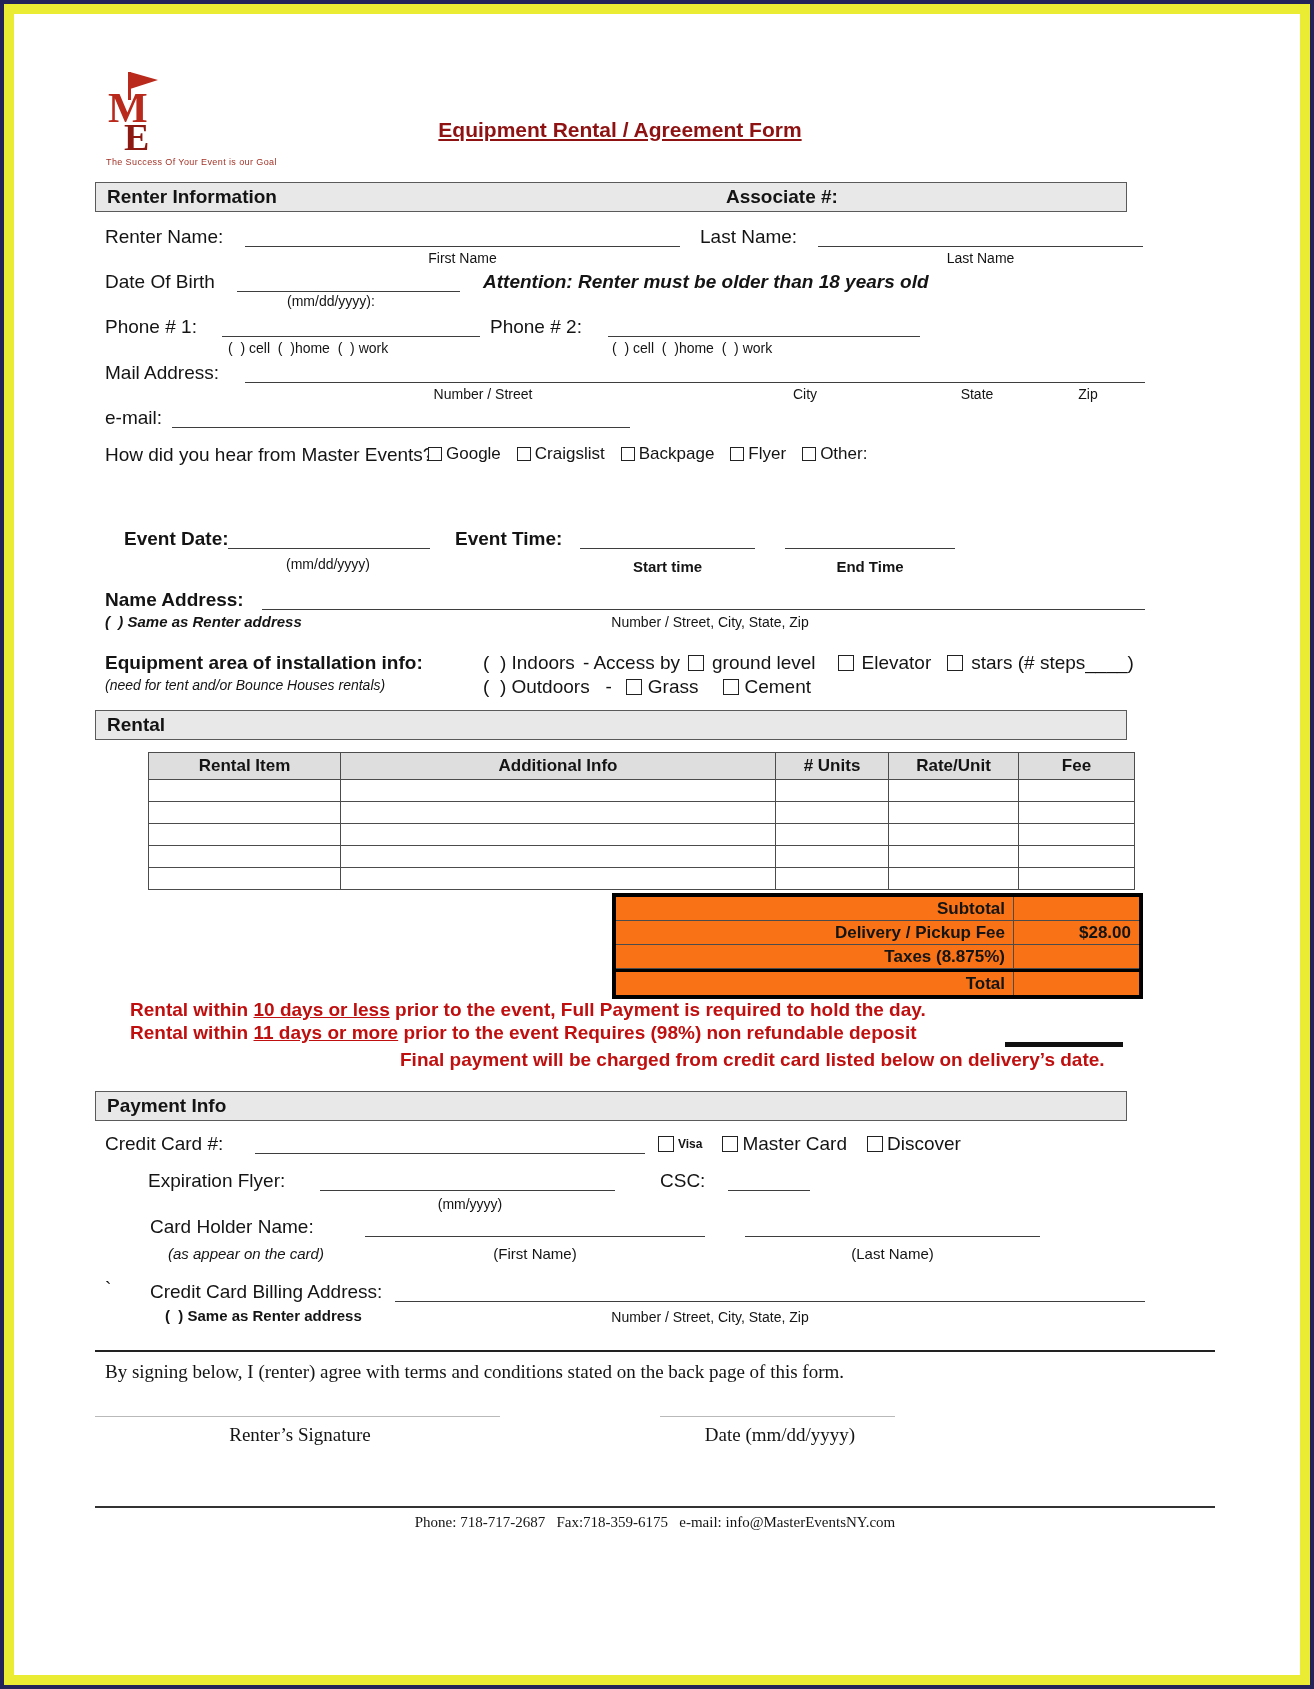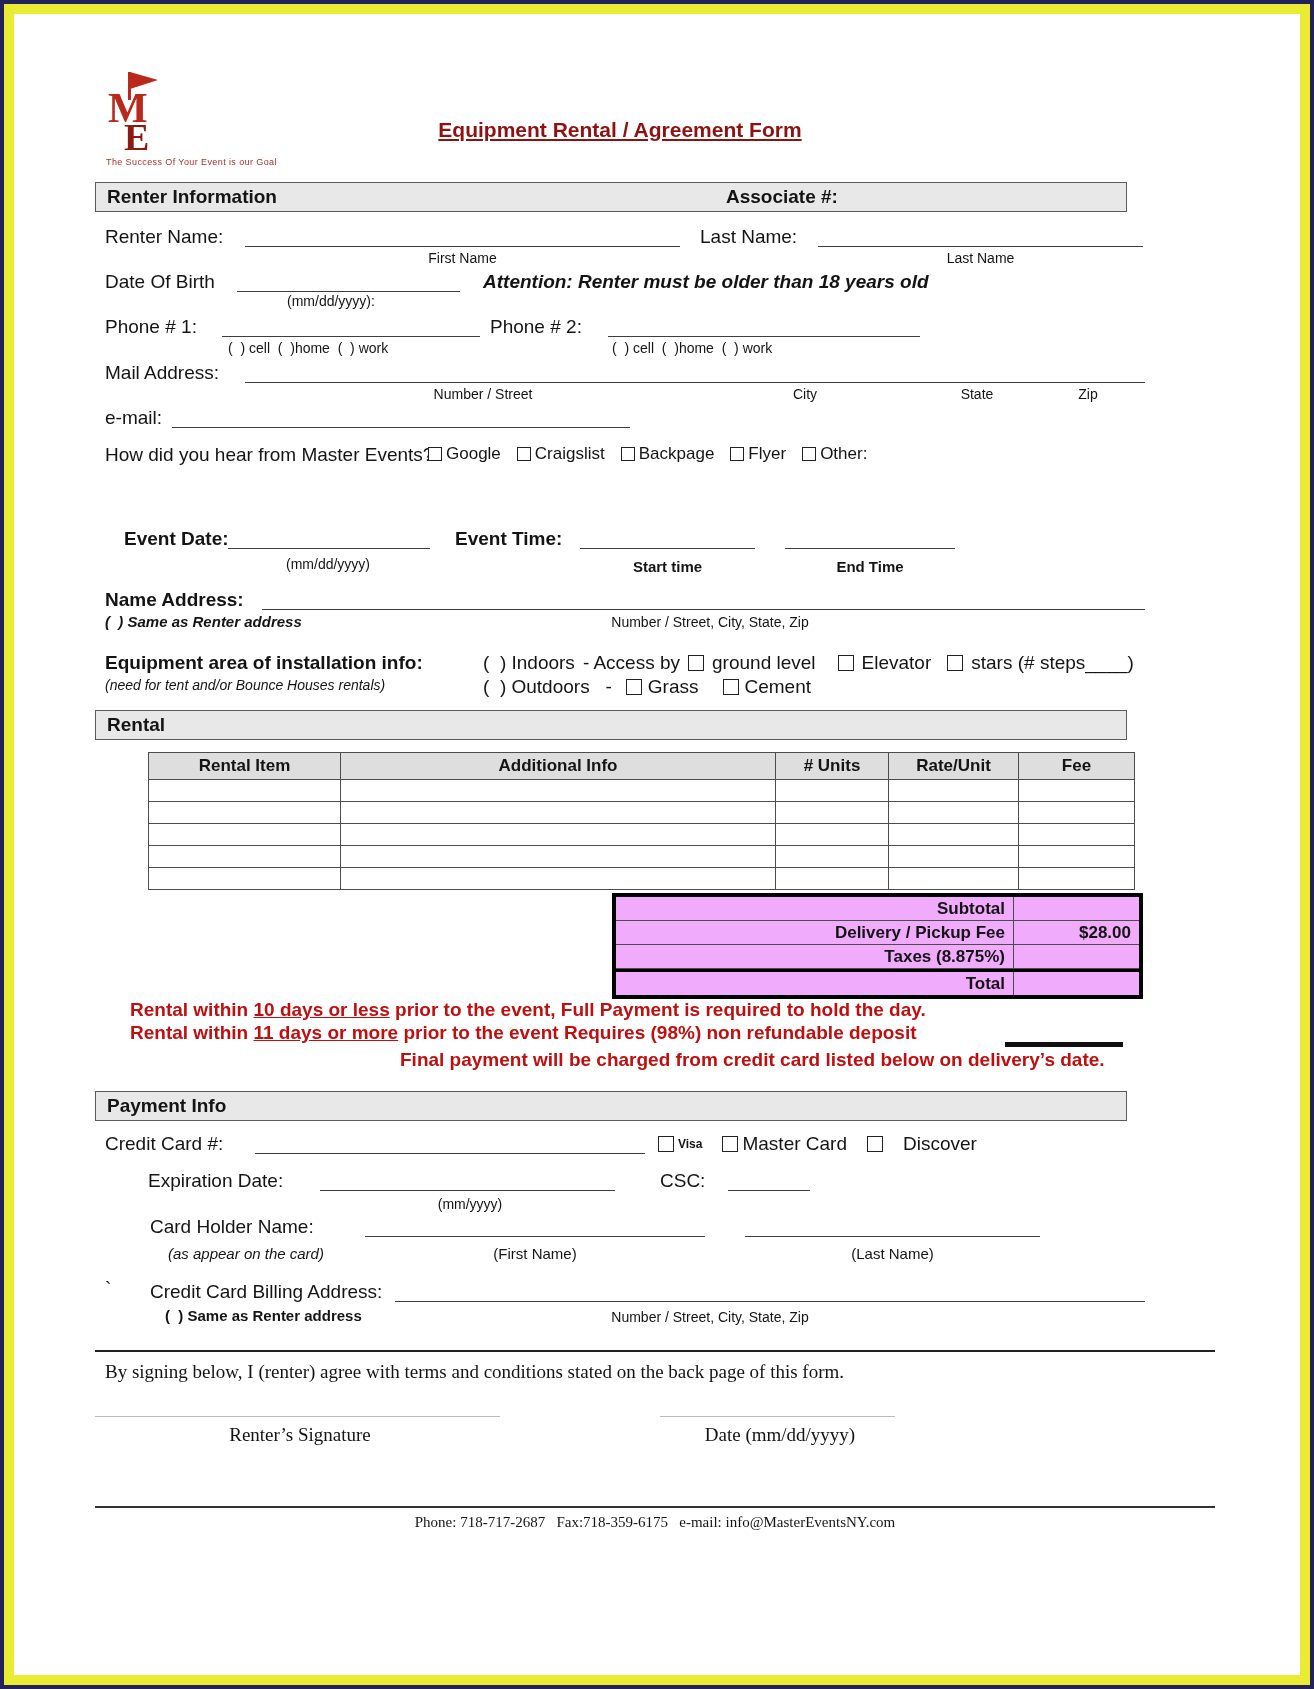--- a/index.html
+++ b/index.html
@@ -52,21 +52,21 @@
 
   
   .rental-table { position:absolute; left:148px; top:752px; width:986px; border-collapse:collapse; table-layout:fixed; }
   .rental-table th {
     border:1px solid #4c4c4c; background:#dedede; font-size:17px; font-weight:bold;
     height:26px; text-align:center; padding:0;
   }
   .rental-table td { border:1px solid #4c4c4c; height:21px; background:#fff; padding:0; }
 
   
-  .totals { position:absolute; left:612px; top:893px; width:531px; border:4px solid #000; background:#f0abfc; box-sizing:border-box; }
+  .totals { position:absolute; left:612px; top:893px; width:531px; border:4px solid #000; background:#f97316; box-sizing:border-box; }
   .t-row { display:flex; height:23px; border-bottom:1px solid #4c4c4c; }
   .t-row:last-child { border-bottom:none; }
   .t-row.total { border-top:3px solid #000; }
   .t-label { width:398px; box-sizing:border-box; text-align:right; font-weight:bold; font-size:17px; line-height:23px; padding-right:8px; border-right:1.5px solid #4c4c4c; }
   .t-fee { flex:1; text-align:right; padding-right:8px; font-weight:bold; font-size:17px; line-height:23px; }
 
   .notice { position:absolute; font-size:19px; font-weight:bold; color:#c00f0f; }
   .notice .u { text-decoration:underline; }
   .black-bar { position:absolute; background:#101010; }
 
@@ -285,27 +285,27 @@
   <span class="fline" style="left:255px; top:1131px; width:390px;"></span>
   <div class="abs inline-flex" style="left:658px; top:1133px; gap:20px; font-size:19px;">
     <span class="cb-row" style="font-size:12px;font-weight:bold;">
         <span class="cb cb-md"></span>
         <span>Visa</span>
       </span>
     <span class="cb-row" style="font-size:19px;">
         <span class="cb cb-md"></span>
         <span>Master Card</span>
       </span>
-    <span class="cb-row" style="font-size:19px;gap:16px;">
+    <span class="cb-row" style="font-size:19px;">
         <span class="cb cb-md"></span>
         <span>Discover</span>
       </span>
   </div>
 
-  <span class="abs lbl" style="left:148px; top:1170px;">Expiration Date:</span>
+  <span class="abs lbl" style="left:148px; top:1170px;">Expiration Flyer:</span>
   <span class="fline" style="left:320px; top:1168px; width:295px;"></span>
   <span class="abs hint" style="left:380px; top:1196px; width:180px;">(mm/yyyy)</span>
   <span class="abs lbl" style="left:660px; top:1170px;">CSC:</span>
   <span class="fline" style="left:728px; top:1168px; width:82px;"></span>
 
   <span class="abs lbl" style="left:150px; top:1216px;">Card Holder Name:</span>
   <span class="abs ital" style="left:168px; top:1245px; font-size:15px;">(as appear on the card)</span>
   <span class="fline" style="left:365px; top:1214px; width:340px;"></span>
   <span class="abs hint" style="left:365px; top:1245px; width:340px; font-size:15px;">(First Name)</span>
   <span class="fline" style="left:745px; top:1214px; width:295px;"></span>

